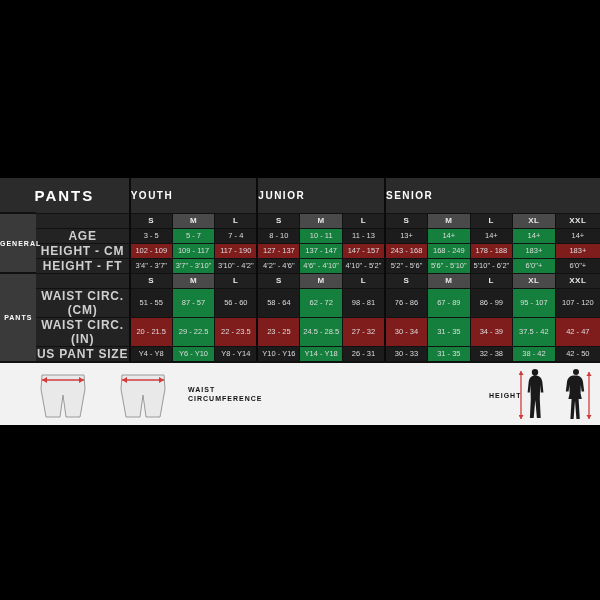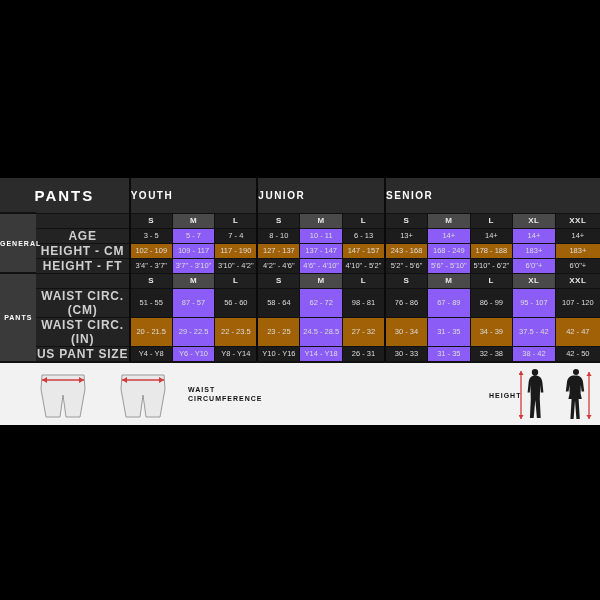--- a/index.html
+++ b/index.html
@@ -33,22 +33,22 @@
   }
   .sizecell{
     background:#202020;color:#e8e8e8;font-size:8px;font-weight:bold;letter-spacing:.6px;
     text-align:center;height:13px;vertical-align:middle;
     border-left:1px solid #111;border-top:1px solid #111;
   }
   .cell{
     background:#1c1c1c;color:#dcdcdc;font-size:7.5px;text-align:center;height:14px;
     vertical-align:middle;border-left:1px solid #111;border-top:1px solid #111;
   }
-  .cell.alt{background:#a16207;}
-  .hi{background:#8b5cf6;}
+  .cell.alt{background:#7f1d1d;}
+  .hi{background:#15803d;}
   .sizerow .hi{background:#4a4a4a;}
   .grp-sep{border-left:2px solid #0a0a0a;}
 
   
   .band{position:relative;height:62px;background:#f2f2f2;border-top:2px solid #111;overflow:hidden;}
   .band .lbl{
     position:absolute;color:#111;font-size:7px;font-weight:bold;letter-spacing:1px;line-height:9px;
   }
   .band .lblw{left:188px;top:22px;}
   .band .lblh{left:489px;top:28px;}
@@ -102,21 +102,21 @@
         <td class="sizecell">XXL</td>
       </tr>
 
       <tr>
         <td class="rowlabel">AGE</td>
         <td class="cell grp-sep">3 - 5</td>
         <td class="cell hi">5 - 7</td>
         <td class="cell">7 - 4</td>
         <td class="cell grp-sep">8 - 10</td>
         <td class="cell hi">10 - 11</td>
-        <td class="cell">6 - 13</td>
+        <td class="cell">11 - 13</td>
         <td class="cell grp-sep">13+</td>
         <td class="cell hi">14+</td>
         <td class="cell">14+</td>
         <td class="cell hi">14+</td>
         <td class="cell">14+</td>
       </tr>
       <tr>
         <td class="rowlabel">HEIGHT - CM</td>
         <td class="cell alt grp-sep">102 - 109</td>
         <td class="cell hi">109 - 117</td>

